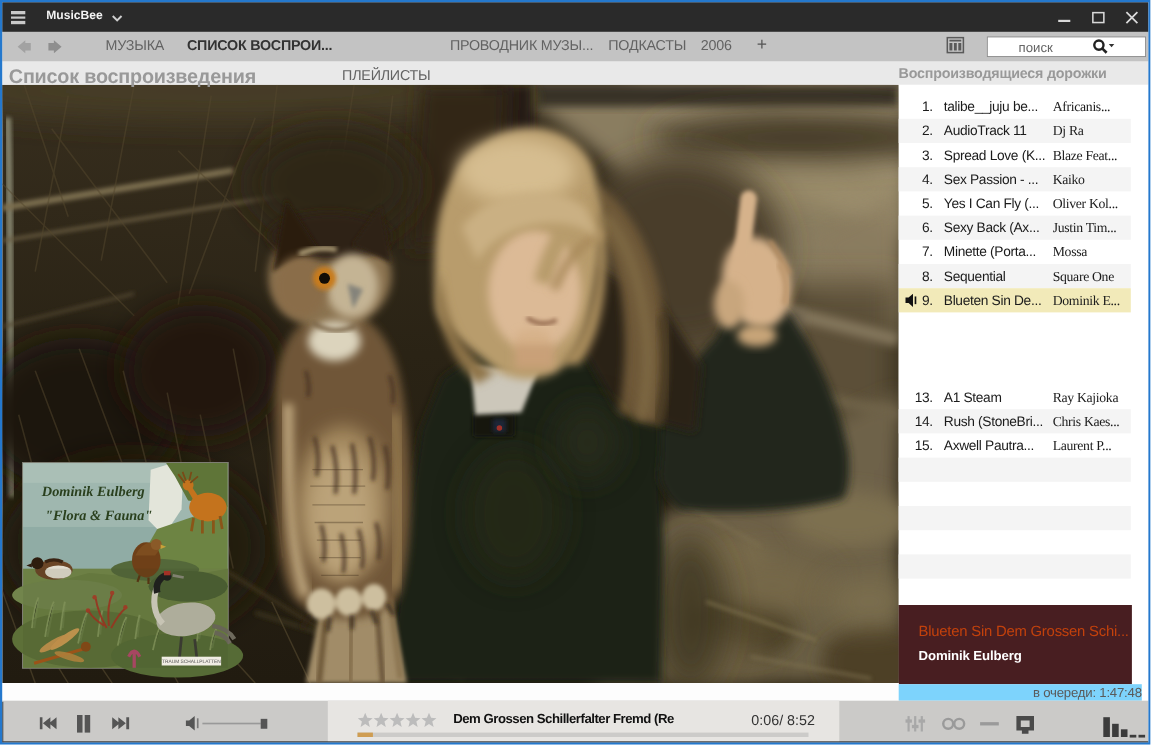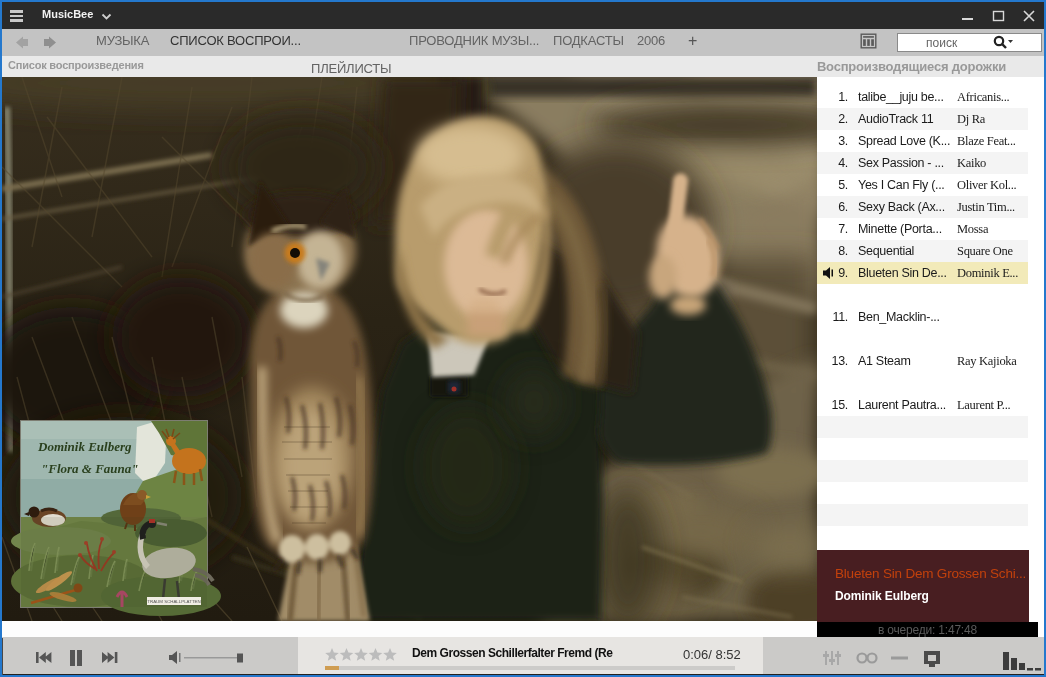--- a/index.html
+++ b/index.html
@@ -7,38 +7,38 @@
 .abs{position:absolute;}
 #frame{left:0;top:0;width:1046px;height:677px;border:2px solid #2478cd;box-sizing:border-box;z-index:50;pointer-events:none;}
 #titlebar{left:2px;top:2px;width:1042px;height:27px;background:#2a2a2a;z-index:10;}
 #burger{left:10px;top:10px;width:13px;height:12px;z-index:11;}
 #burger div{height:2.5px;background:#c9c9c9;margin-bottom:2.2px;}
 #mbtitle{left:42px;top:8px;color:#f2f2f2;font-size:11px;font-weight:bold;z-index:11;}
 #mbchev{left:102px;top:9px;z-index:11;color:#cfcfcf;font-size:11px;}
 .wbtn{top:9px;width:13px;height:13px;z-index:11;}
 #tabbar{left:2px;top:29px;width:1042px;height:27px;background:#c3c3c3;z-index:10;}
 .tab{top:33px;font-size:13px;color:#636363;z-index:11;letter-spacing:-0.2px;}
-.tabact{font-weight:normal;color:#333;}
+.tabact{font-weight:bold;color:#333;}
 #hdrrow{left:2px;top:56px;width:1042px;height:21px;background:#e9e9e9;z-index:10;}
-#hdrl{left:8px;top:59px;font-size:11px;color:#999;z-index:11;font-weight:bold;letter-spacing:-0.2px;}
+#hdrl{left:8px;top:59px;font-size:18px;color:#999;z-index:11;font-weight:bold;letter-spacing:-0.2px;}
 #hdrr{left:700px;top:59px;width:306px;text-align:right;font-size:13px;color:#999;font-weight:bold;z-index:11;letter-spacing:-0.2px;}
 #searchbox{left:897px;top:33px;width:143px;height:17px;background:#fff;border:1px solid #8a8a8a;z-index:11;}
 #searchtxt{left:906px;top:36px;font-size:12px;color:#666;z-index:12;padding-left:20px;}
 #photo{left:2px;top:77px;width:815px;height:544px;z-index:5;}
 #tracks{left:817px;top:77px;width:211px;height:473px;background:#fff;z-index:6;}
 .row{position:absolute;left:0;width:211px;height:22px;font-size:12.5px;color:#1b1b1b;letter-spacing:-0.3px;}
 .row.alt{background:#f4f4f4;}
 .row.cur{background:#f2eab9;}
 .num{position:absolute;left:0px;width:31px;text-align:right;top:4px;}
 .tit{position:absolute;left:41px;top:4px;width:96px;overflow:hidden;white-space:nowrap;}
 .art{position:absolute;left:140px;top:4px;width:71px;overflow:hidden;white-space:nowrap;font-family:Liberation Serif, serif;}
 #npanel{left:817px;top:550px;width:212px;height:72px;background:#481e21;z-index:6;}
 #nptit{left:835px;top:566px;font-size:13.5px;color:#c2410c;z-index:7;width:194px;white-space:nowrap;overflow:hidden;letter-spacing:-0.2px;}
 #npart{left:835px;top:589px;font-size:12px;color:#fff;font-weight:bold;z-index:7;letter-spacing:-0.1px;}
-#queue{left:817px;top:622px;width:221px;box-sizing:border-box;height:15px;background:#000000;z-index:6;font-size:12px;color:#5a5a5a;text-align:center;padding-top:1px;letter-spacing:-0.2px;}
+#queue{left:817px;top:622px;width:221px;box-sizing:border-box;height:15px;background:#7dd3fc;z-index:6;font-size:12px;color:#5a5a5a;text-align:right;padding-top:1px;letter-spacing:-0.2px;}
 #strip{left:2px;top:621px;width:815px;height:16px;background:#fdfdfd;z-index:6;}
 #bottombar{left:2px;top:637px;width:1042px;height:38px;background:#cbcac8;z-index:10;}
 #bbcenter{left:298px;top:637px;width:465px;height:38px;background:#e7e5e2;z-index:11;}
 #bbtitle{left:412px;top:646px;font-size:12px;font-weight:bold;color:#111;z-index:12;width:229px;overflow:hidden;white-space:nowrap;letter-spacing:-0.45px;}
 #bbtime{left:683px;top:647px;white-space:nowrap;font-size:13px;color:#333;z-index:12;}
 #pbar{left:325px;top:666px;width:410px;height:4px;background:#cccbc9;z-index:12;}
 #pfill{left:325px;top:666px;width:14px;height:4px;background:#cf9d52;z-index:13;}
 </style></head>
 <body>
 <div class="abs" id="titlebar"></div>
@@ -399,33 +399,33 @@
     </div>
     <div class="row cur" style="top:185px">
       <span class="num">9.</span>
       <span class="tit">Blueten Sin De...</span>
       <span class="art">Dominik E...</span>
       <svg style="position:absolute;left:6px;top:5px" width="12" height="12">
         <path d="M0 3.5 h3 l4-3.5 v12 l-4-3.5 h-3 z" fill="#111"></path>
         <rect x="8.5" y="2.5" width="1.5" height="7" fill="#111"></rect>
       </svg>
     </div>
-    <div class="row" style="top:229px">
-      <span class="num">11.</span>
-      <span class="tit">Ben_Macklin-...</span>
-      <span class="art"></span>
-    </div>
     <div class="row" style="top:273px">
       <span class="num">13.</span>
       <span class="tit">A1 Steam</span>
       <span class="art">Ray Kajioka</span>
     </div>
+    <div class="row alt" style="top:295px">
+      <span class="num">14.</span>
+      <span class="tit">Rush (StoneBri...</span>
+      <span class="art">Chris Kaes...</span>
+    </div>
     <div class="row" style="top:317px">
       <span class="num">15.</span>
-      <span class="tit">Laurent Pautra...</span>
+      <span class="tit">Axwell Pautra...</span>
       <span class="art">Laurent P...</span>
     </div>
     <div class="row alt" style="top:339px"></div>
     <div class="row" style="top:361px"></div>
     <div class="row alt" style="top:383px"></div>
     <div class="row" style="top:405px"></div>
     <div class="row alt" style="top:427px"></div>
     <div class="row" style="top:449px"></div>
   </div>
 <div class="abs" id="npanel"></div>

